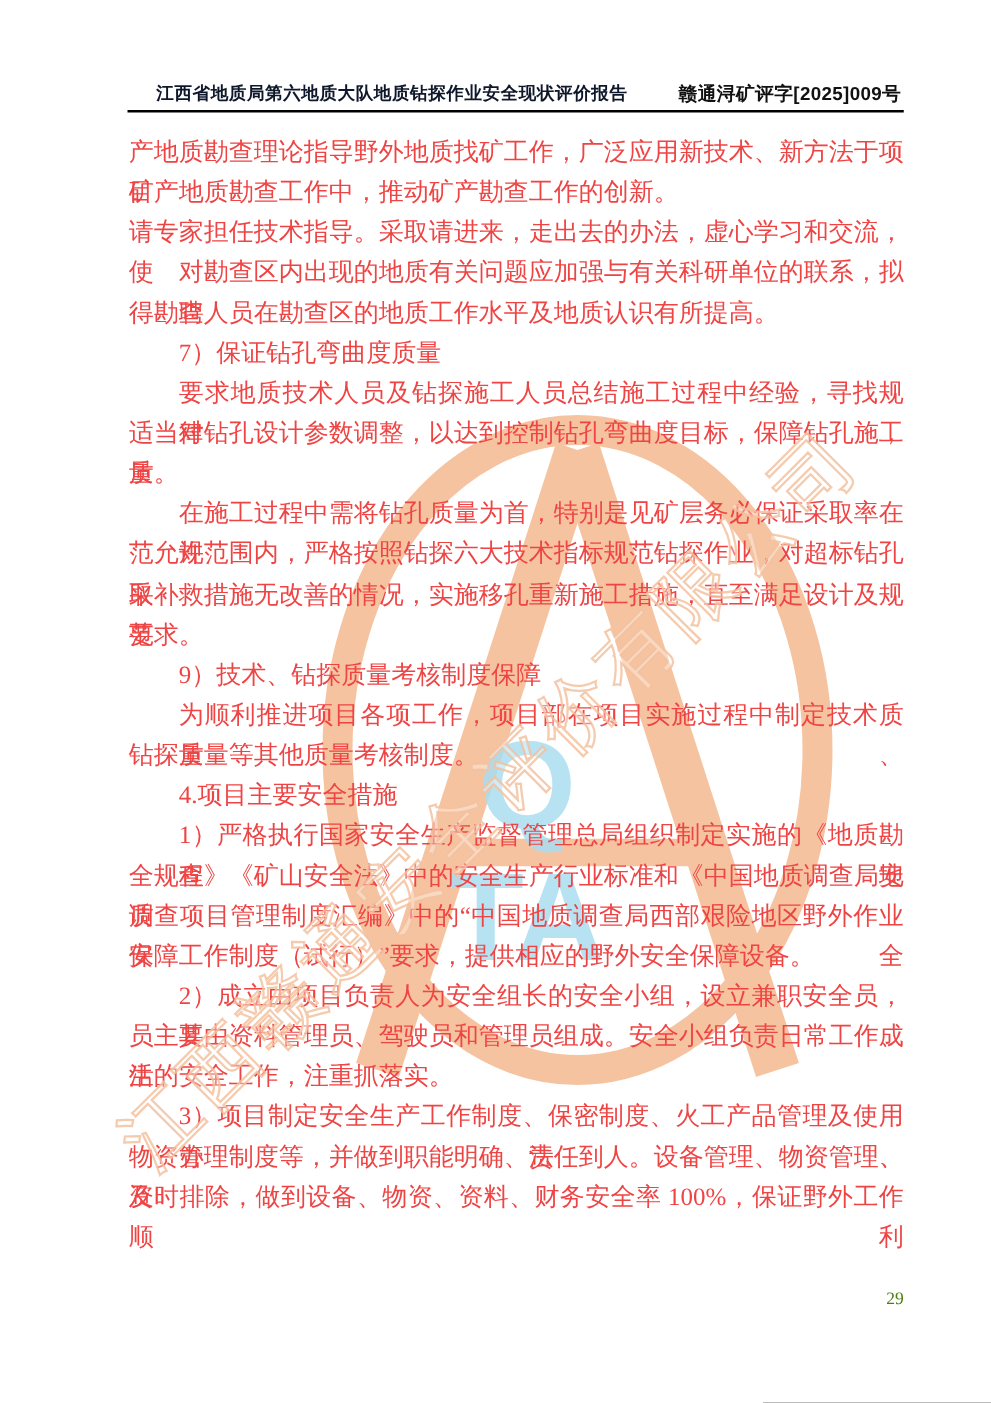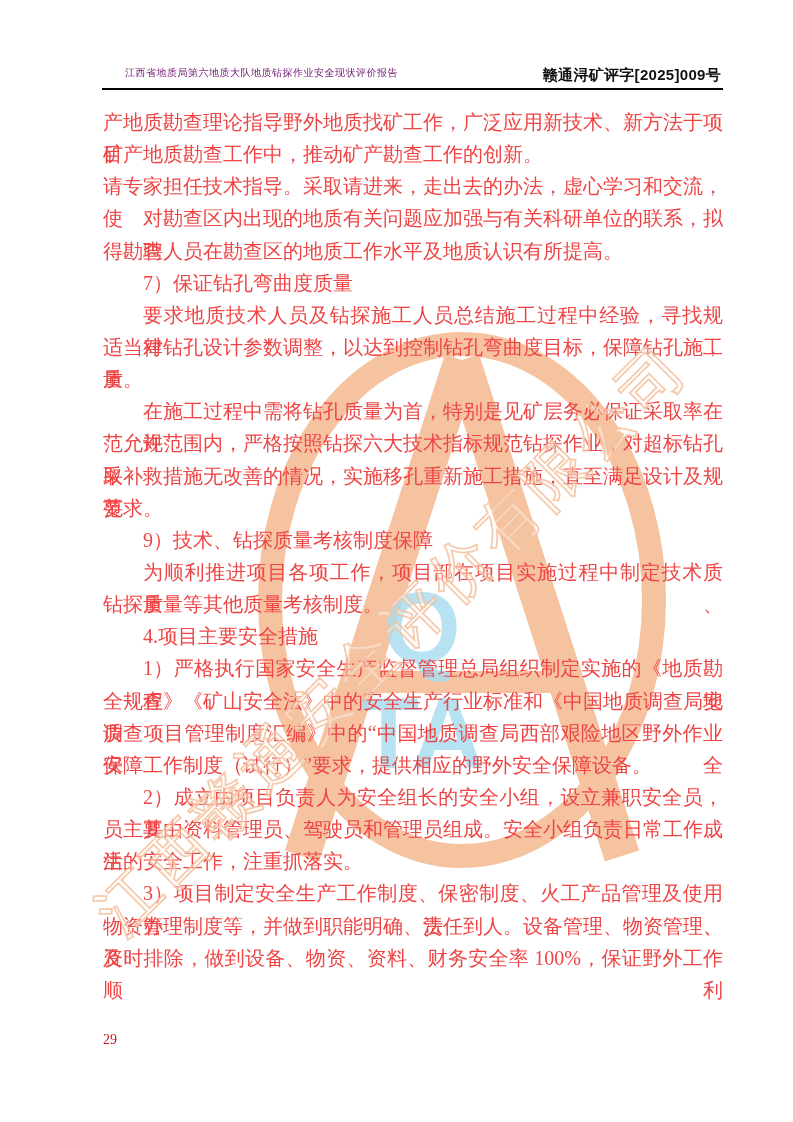--- a/index.html
+++ b/index.html
@@ -9,21 +9,21 @@
     font-family:"Liberation Serif","DejaVu Serif",serif;
     color:#1f1f1f;
   }
   .layer{position:absolute;inset:0;pointer-events:none;}
   .wm-under{z-index:0;}
   .wm-over{z-index:2;opacity:.85;}
   .content{position:absolute;inset:0;z-index:1;}
   .header-left{
     position:absolute;left:125px;top:66px;
     font-family:"Liberation Sans","DejaVu Sans",sans-serif;
-    font-weight:normal;font-size:10px;letter-spacing:.5px;color:#701a75;
+    font-weight:bold;font-size:14px;letter-spacing:.5px;color:#0f172a;
     white-space:nowrap;
   }
   .header-right{
     position:absolute;right:72px;top:66px;
     font-family:"Liberation Sans","DejaVu Sans",sans-serif;
     font-weight:bold;font-size:15px;letter-spacing:.3px;color:#111;
     white-space:nowrap;
   }
   .header-rule{
     position:absolute;left:102px;top:88px;width:621px;height:0;
@@ -39,21 +39,21 @@
   }
   .line.j{
     white-space:normal;
     text-align:justify;
     text-align-last:justify;
   }
   .line.ind{padding-left:40px;}
   .line.j.ind{padding-left:40px;}
   .page-number{
     position:absolute;left:103px;top:1032px;width:620px;
-    text-align:left;font-size:14px;color:#b91c1c;
+    text-align:right;font-size:14px;color:#4d7c0f;
   }
   .wm-q,.wm-ta{
     font-family:"Liberation Sans","DejaVu Sans",sans-serif;
     font-weight:bold;
   }
 </style>
 </head>
 <body>
 
 <div class="page">

